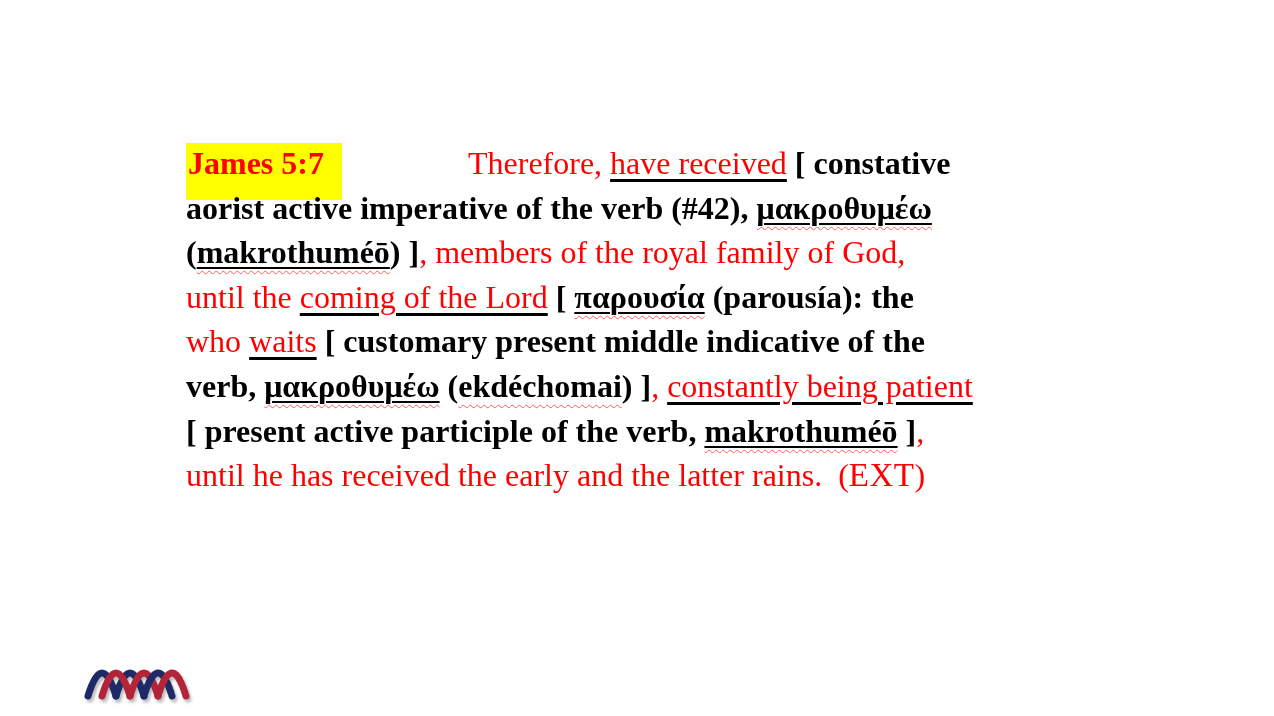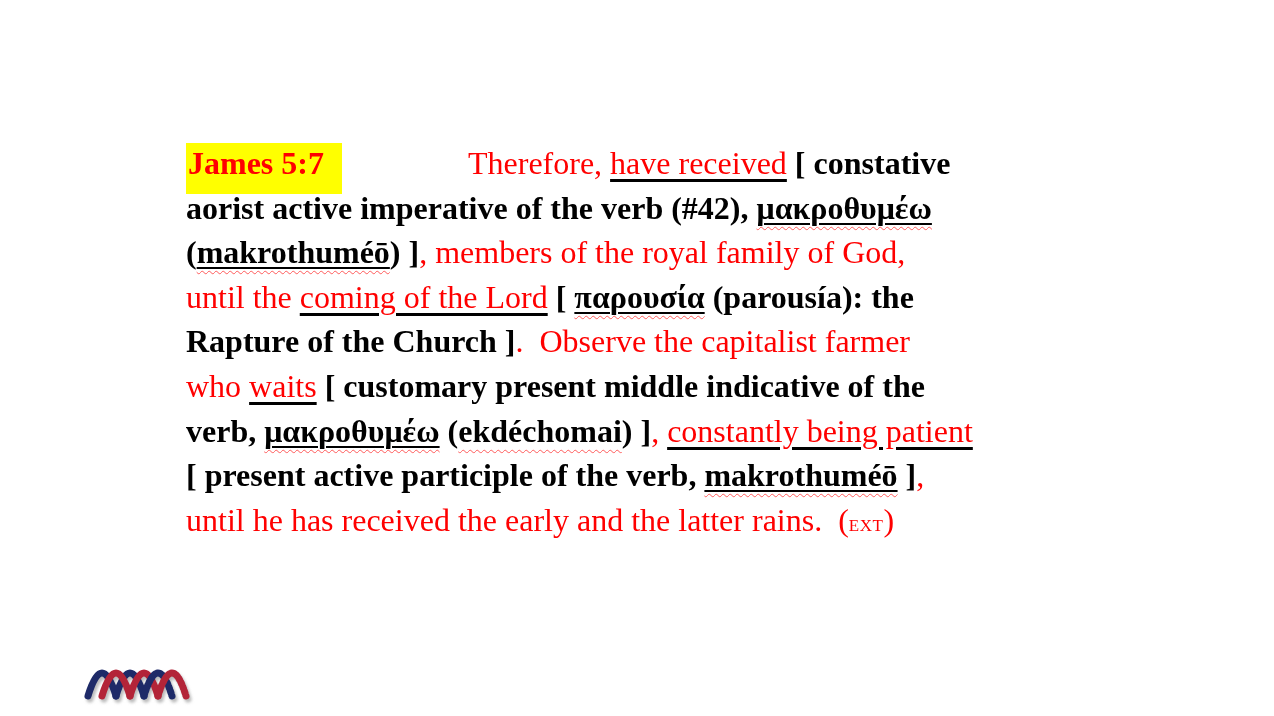--- a/index.html
+++ b/index.html
@@ -11,23 +11,23 @@
   .text-block {
     position:absolute; left:186px; top:141px; width:900px;
     font-size:32px; line-height:44.6px;
   }
   .line { white-space:pre; }
 
   
   .red  { color:#ff0000; }
   .bold { font-weight:bold; }
   .i    { }
-  .hl   { background:#ffff00; padding:2px 18px 13px 2px; }
+  .hl   { background:#ffff00; padding:2px 18px 19px 2px; }
   .tab  { display:inline-block; width:126px; }
-  .smallcaps { font-size:17px; letter-spacing:0.5px; }
+  .smallcaps { font-size:33px; letter-spacing:0.5px; }
 
   
   .u {
     text-decoration:underline;
     text-decoration-color:#000;
     text-decoration-thickness:2.5px;
     text-underline-offset:5px;
   }
   
   .uthin {
@@ -51,21 +51,20 @@
 </head>
 <body>
 
 <div class="slide">
 
   <div class="text-block">
       <div class="line"><span class="hl red bold">James 5:7</span><span class="tab"></span><span class="red">Therefore, </span><span class="red u">have received</span><span class="bold"> [ constative</span></div>
       <div class="line"><span class="bold">aorist active imperative of the verb (#42), </span><span class="bold wavy"><span class="uthin">μακροθυμέω</span></span></div>
       <div class="line"><span class="bold">(</span><span class="bold i wavy"><span class="uthin">makrothuméō</span></span><span class="bold">) ]</span><span class="red">, members of the royal family of God,</span></div>
       <div class="line"><span class="red">until the </span><span class="red u">coming of the Lord</span><span class="bold"> [ </span><span class="bold wavy"><span class="uthin">παρουσία</span></span><span class="bold"> (</span><span class="bold i">parousía</span><span class="bold">): the</span></div>
-      <div class="line"><span class="bold">Rapture of the Church ]</span><span class="red">.  Observe the capitalist farmer</span></div>
       <div class="line"><span class="red">who </span><span class="red u">waits</span><span class="bold"> [ customary present middle indicative of the</span></div>
       <div class="line"><span class="bold">verb, </span><span class="bold wavy"><span class="uthin">μακροθυμέω</span></span><span class="bold"> (</span><span class="bold i wavy">ekdéchomai</span><span class="bold">) ]</span><span class="red">, </span><span class="red u">constantly being patient</span></div>
       <div class="line"><span class="bold">[ present active participle of the verb, </span><span class="bold i wavy"><span class="uthin">makrothuméō</span></span><span class="bold"> ]</span><span class="red">,</span></div>
       <div class="line"><span class="red">until he has received the early and the latter rains.  (</span><span class="red smallcaps">EXT</span><span class="red">)</span></div>
     </div>
 
   <div class="logo">
     <svg width="120" height="58" viewBox="0 0 120 58" xmlns="http://www.w3.org/2000/svg" fill="none" stroke-linecap="round">
 
       <path d="M6,48 Q20,2 34,48" stroke="#1e2a68" stroke-width="7"></path>

